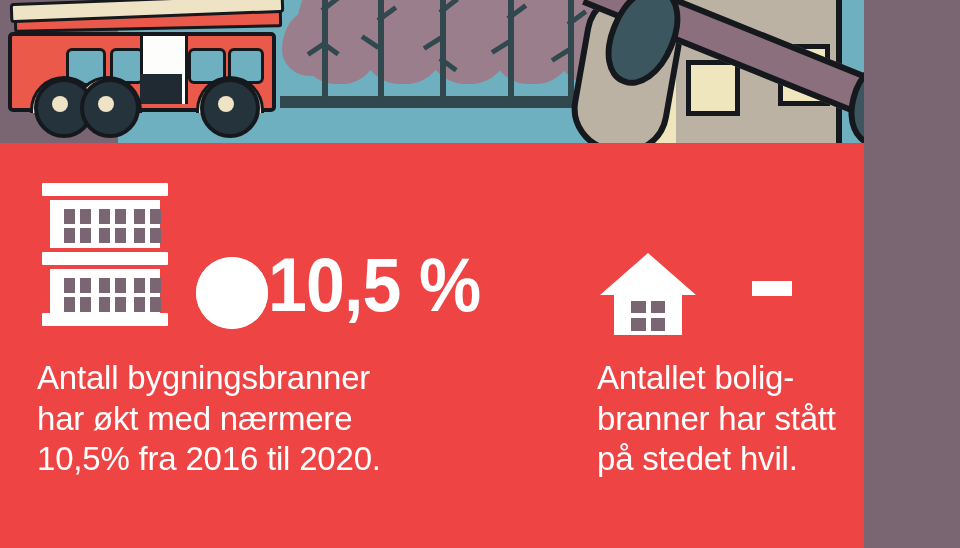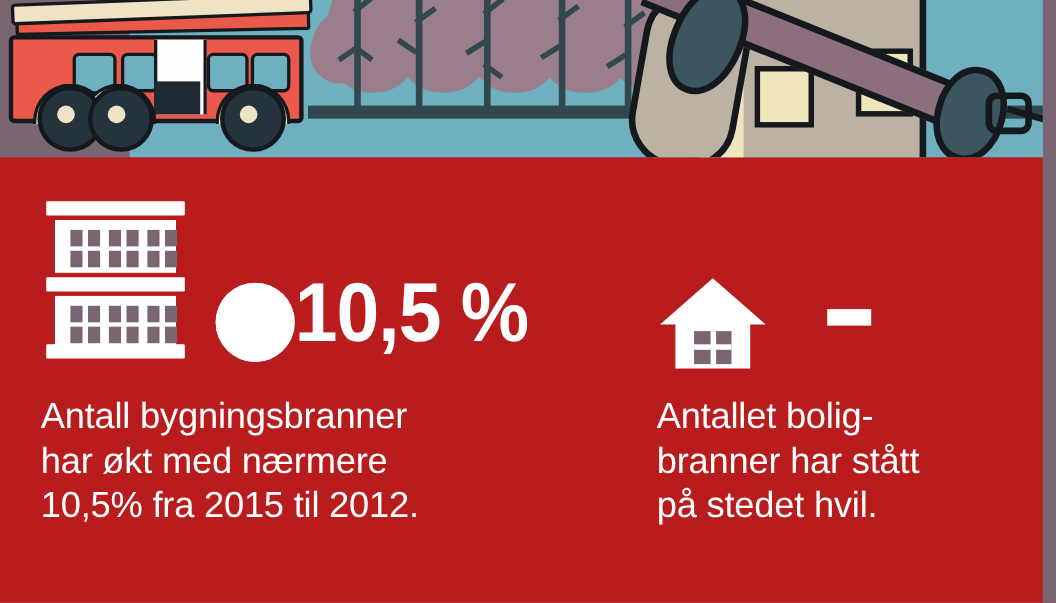--- a/index.html
+++ b/index.html
@@ -2,21 +2,21 @@
 <html><head>
 <meta charset="utf-8">
 <style>
   html,body{margin:0;padding:0;}
   body{
     width:960px;height:548px;overflow:hidden;
     background:#7a6672;
     font-family:"Liberation Sans","DejaVu Sans",sans-serif;
     -webkit-font-smoothing:antialiased;
   }
-  .page{position:relative;width:948px;height:548px;background:#b91c1c;overflow:hidden;}
+  .page{position:relative;width:864px;height:548px;background:#ef4444;overflow:hidden;}
 
   
   .illo{position:absolute;left:0;top:0;width:960px;height:143px;overflow:hidden;background:#7a6672;}
   .sky{position:absolute;left:0;top:0;width:960px;height:143px;background:#7a6672;}
   .sky-block{position:absolute;left:118px;top:0;width:842px;height:143px;background:#6fb0c0;}
   .curb{position:absolute;left:280px;top:96px;width:680px;height:12px;background:#31484f;}
   .ground-strip{position:absolute;left:118px;top:108px;width:842px;height:35px;background:#6fb0c0;}
 
   
   .flame{position:absolute;background:#f2e3c0;}
@@ -201,21 +201,21 @@
         <svg class="cut" viewBox="0 0 72 72">
           <path d="M36 0 A36 36 0 1 0 36 72 A36 36 0 1 0 36 0 Z
                    M36 14 L57 38 L46 38 L46 58 L26 58 L26 38 L15 38 Z" fill="#ffffff" fill-rule="evenodd"></path>
         </svg>
       </div>
 
       <div class="bignum">10,5 %</div>
 
       <div class="caption caption-left">Antall bygningsbranner
 har økt med nærmere
-10,5% fra 2015 til 2012.</div>
+10,5% fra 2016 til 2020.</div>
     </div>
 
     <div class="col col-right">
       <div class="house" style="left:38px;top:108px;">
         <svg viewBox="0 0 100 86" width="100" height="86">
           <path d="M50 2 L98 44 L84 44 L84 84 L16 84 L16 44 L2 44 Z" fill="#ffffff"></path>
           <rect x="33" y="50" width="34" height="30" fill="#7a6672"></rect>
           <rect x="48" y="50" width="5" height="30" fill="#ffffff"></rect>
           <rect x="33" y="62" width="34" height="5" fill="#ffffff"></rect>
         </svg>

